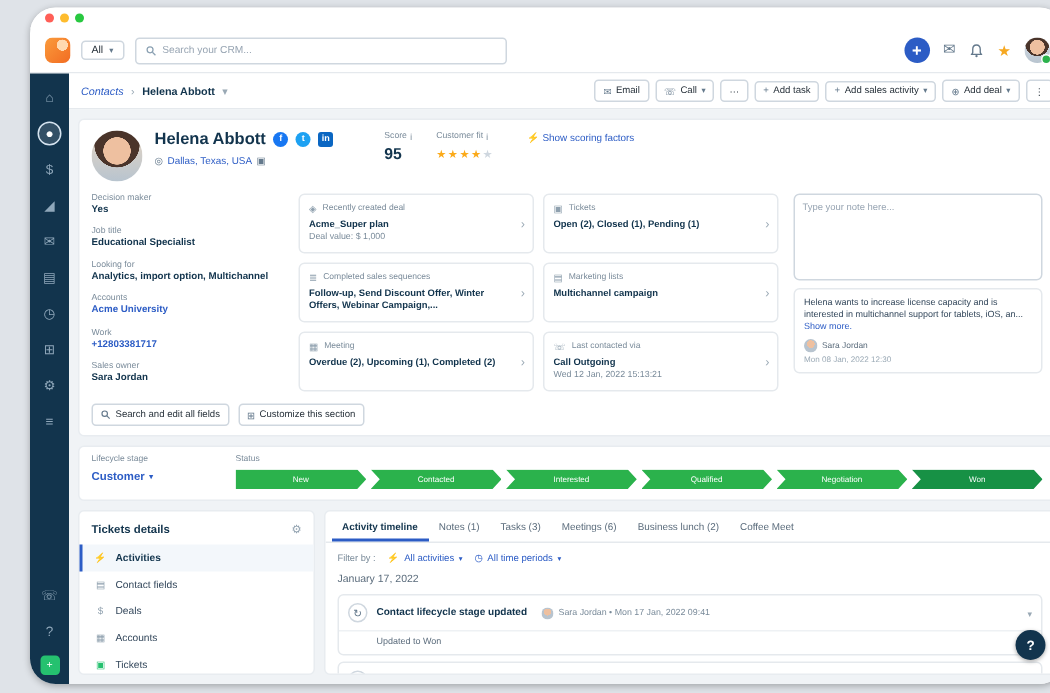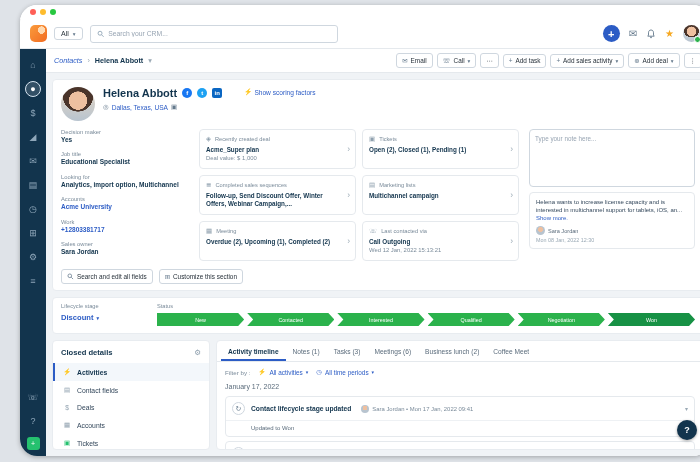--- a/index.html
+++ b/index.html
@@ -218,20 +218,36 @@
                 <span class="soc fb">f</span>
                 <span class="soc tw">t</span>
                 <span class="soc li">in</span>
               </div>
               <div class="locrow">
                 <span class="li-ic">◎</span>
                 <span>Dallas, Texas, USA</span>
                 <span class="li-ic">▣</span>
               </div>
             </div>
+            <div class="scoreblock">
+              <div>
+                <div class="slabel">
+                    <span>Score</span>
+                    <span>ℹ</span>
+                  </div>
+                <div class="sval">95</div>
+              </div>
+              <div>
+                <div class="slabel">
+                    <span>Customer fit</span>
+                    <span>ℹ</span>
+                  </div>
+                <div class="stars"><span class="f">★★★★</span><span class="e">★</span></div>
+              </div>
+            </div>
             <span class="scoring-link">
               <span style="color:#f6a821">⚡</span>
               <span>Show scoring factors</span>
             </span>
           </div>
 
           <div class="ov-body">
             <div class="fields">
               <div class="fld">
                 <div class="fl">Decision maker</div>
@@ -340,41 +356,41 @@
               <span class="bi">⊞</span>
               <span>Customize this section</span>
             </button>
           </div>
         </div>
 
         <div class="card lifecycle">
           <div class="lc-left">
             <div class="lc-lbl">Lifecycle stage</div>
             <div class="lc-val">
-              <span>Discount</span>
+              <span>Customer</span>
               <span style="font-size:5px;color:#2c5cc5">▾</span>
             </div>
           </div>
           <div class="lc-right">
             <div class="lc-lbl">Status</div>
             <div class="arrows">
               <span class="arrow">New</span>
               <span class="arrow">Contacted</span>
               <span class="arrow">Interested</span>
               <span class="arrow">Qualified</span>
               <span class="arrow">Negotiation</span>
               <span class="arrow won">Won</span>
             </div>
           </div>
         </div>
 
         <div class="bottomrow">
           <div class="card detailpanel">
             <div class="dp-head">
-              <span class="dp-title">Closed details</span>
+              <span class="dp-title">Tickets details</span>
               <span class="dp-gear">⚙</span>
             </div>
             <div class="dp-item on">
               <span class="di">⚡</span>
               <span>Activities</span>
             </div>
             <div class="dp-item">
               <span class="di">▤</span>
               <span>Contact fields</span>
             </div>

